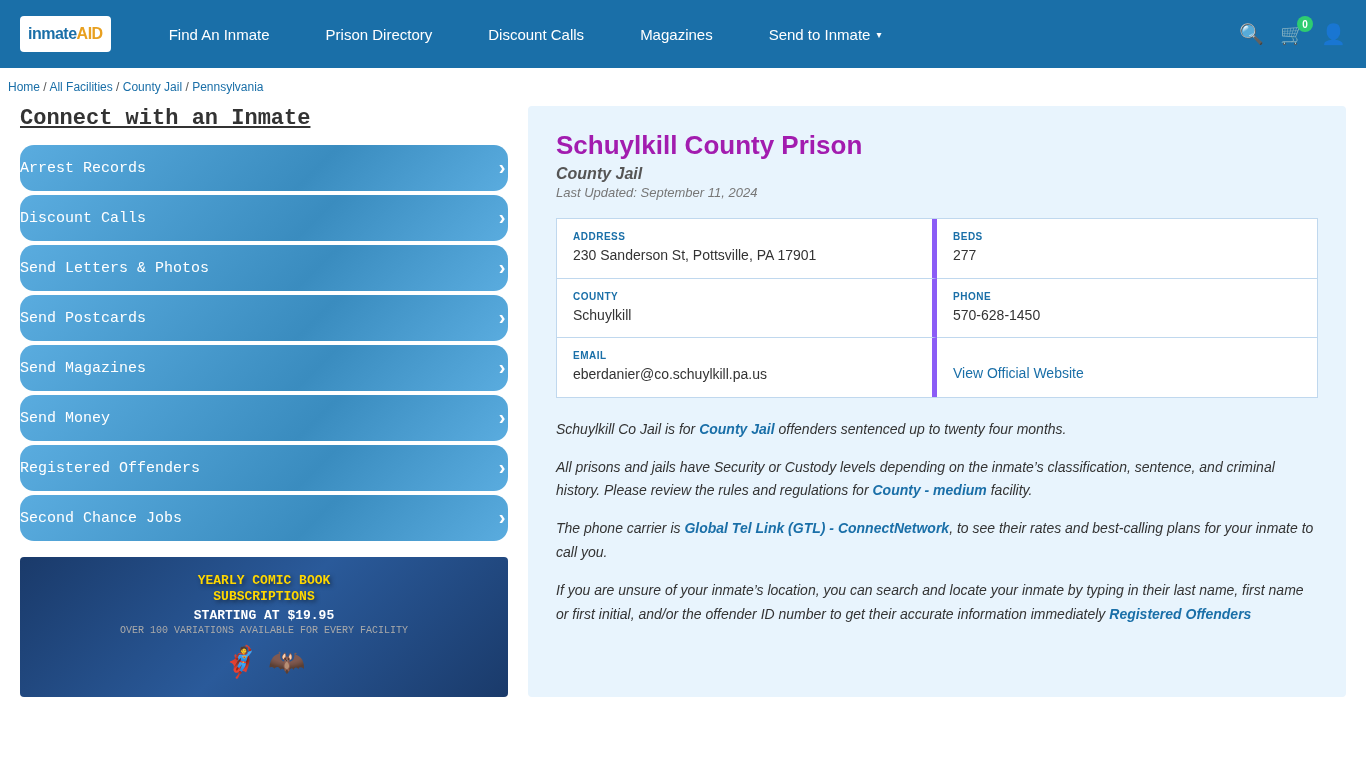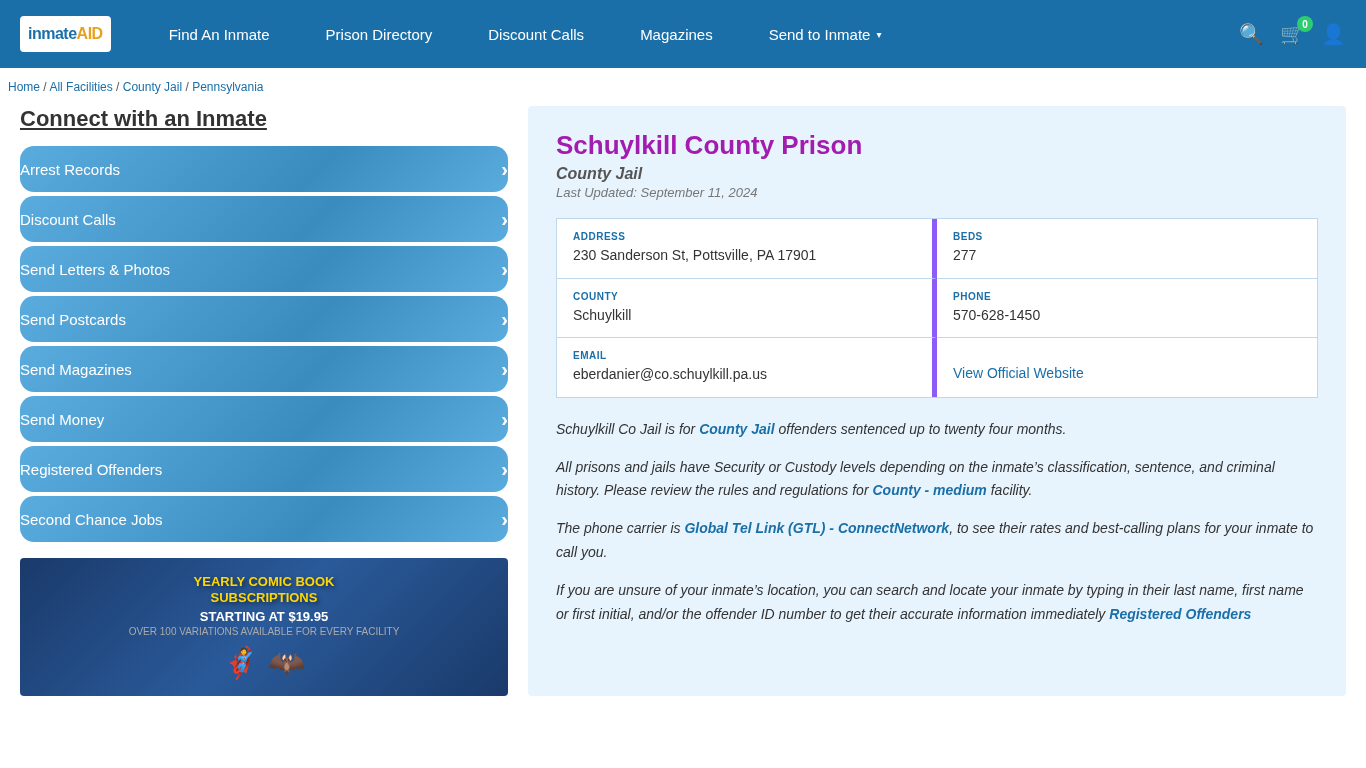--- a/index.html
+++ b/index.html
@@ -99,20 +99,21 @@
       display: flex;
       padding: 0 20px 20px 20px;
       gap: 20px;
       max-width: 1366px;
     }
 
     
     .sidebar {
       width: 488px;
       flex-shrink: 0;
+      font-family: Liberation Mono, monospace;
     }
     .sidebar-title {
       font-size: 22px;
       font-weight: bold;
       text-decoration: underline;
       margin-bottom: 14px;
       color: #333;
     }
     .sidebar-menu {
       display: flex;

